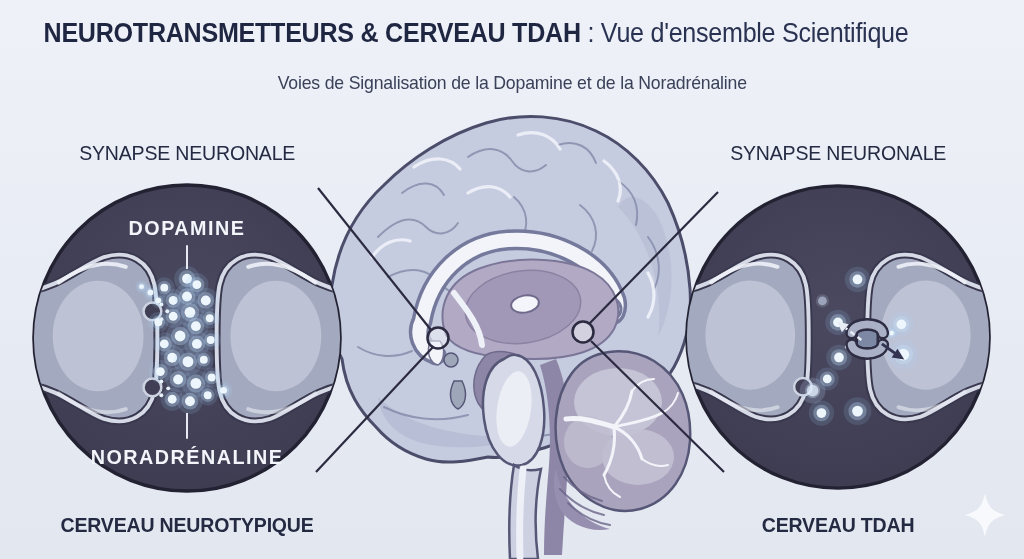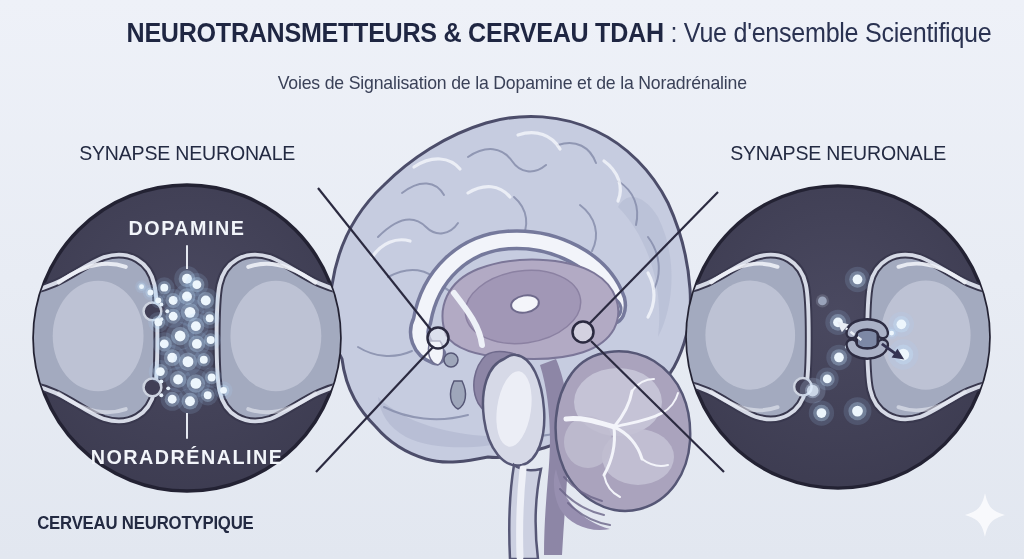--- a/index.html
+++ b/index.html
@@ -2,36 +2,36 @@
 <html style="--bg-top: #eef1f8; --bg-bottom: #e2e7f0; --title-color: #1f2642; --subtitle-color: #3a4158; --heading-color: #232a42; --label-color: #f2f5fa;"><head>
 <meta charset="utf-8">
 <style>
   html,body{margin:0;padding:0;}
   body{font-family:"Liberation Sans","DejaVu Sans",sans-serif;}
   .canvas{
     position:relative;width:1024px;height:559px;overflow:hidden;
     background:linear-gradient(180deg,var(--bg-top,#eef1f8) 0%,var(--bg-bottom,#e2e7f0) 100%);
   }
   .title{
-    position:absolute;top:18px;left:11px;right:0;text-align:right;
+    position:absolute;top:18px;left:11px;right:0;text-align:left;
     font-size:27px;color:var(--title-color,#1f2642);letter-spacing:-0.3px;white-space:nowrap;
   }
   .title .tb{font-weight:bold;}
   .title .tr{font-weight:normal;color:#2a3251;}
   .condense{display:inline-block;transform:scaleX(0.93);transform-origin:center;}
   .subtitle{
     position:absolute;top:72px;left:0;right:0;text-align:center;
     font-size:19px;color:var(--subtitle-color,#3a4158);letter-spacing:-0.2px;
   }
   .panel-heading{
     position:absolute;top:141px;text-align:center;font-weight:normal;font-size:21px;
     color:var(--heading-color,#232a42);letter-spacing:-0.2px;z-index:4;
   }
   .panel-caption{
-    position:absolute;top:513px;text-align:left;font-weight:bold;font-size:18px;
+    position:absolute;top:513px;text-align:center;font-weight:bold;font-size:21px;
     color:var(--heading-color,#232a42);letter-spacing:-0.2px;z-index:4;
   }
   .ph-left,.pc-left{left:29px;width:316px;}
   .ph-right,.pc-right{left:682px;width:312px;}
   .brain-svg{position:absolute;left:318px;top:97px;width:388px;height:462px;z-index:1;}
   .overlay-svg{position:absolute;left:0;top:0;width:1024px;height:559px;z-index:2;pointer-events:none;}
   .synapse{position:absolute;z-index:3;}
   .syn-left{left:29px;top:180px;width:316px;height:316px;}
   .syn-right{left:682px;top:181px;width:312px;height:312px;}
   .syn-label{font-family:"Liberation Sans","DejaVu Sans",sans-serif;font-weight:bold;
@@ -57,20 +57,21 @@
   <div class="title">
     <span class="condense"><span class="tb">NEUROTRANSMETTEURS &amp; CERVEAU TDAH</span><span class="tr"> : Vue d'ensemble Scientifique</span></span>
   </div>
   <div class="subtitle">
     <span class="condense">Voies de Signalisation de la Dopamine et de la Noradrénaline</span>
   </div>
 
   <div class="panel-heading ph-left"><span class="condense">SYNAPSE NEURONALE</span></div>
   <div class="panel-heading ph-right"><span class="condense">SYNAPSE NEURONALE</span></div>
   <div class="panel-caption pc-left"><span class="condense">CERVEAU NEUROTYPIQUE</span></div>
+  <div class="panel-caption pc-right"><span class="condense">CERVEAU TDAH</span></div>
 
   <svg class="brain-svg" viewBox="0 0 388 462">
 
     <path d="M 24,262 C 10,238 8,212 14,188 C 20,148 38,114 66,88 C 92,62 128,38 168,26
          C 205,15 245,18 278,34 C 308,48 334,74 350,106 C 362,132 370,162 372,192
          C 374,222 368,248 356,270 C 346,288 332,303 316,314
          C 300,322 287,330 272,334 C 252,340 238,348 222,352
          C 204,358 186,362 170,360 C 150,364 128,368 108,362
          C 88,356 70,344 58,330 C 42,314 28,294 24,262 Z" fill="#c6cce0" stroke="#4c4d6a" stroke-width="3" stroke-linejoin="round"></path>
 

